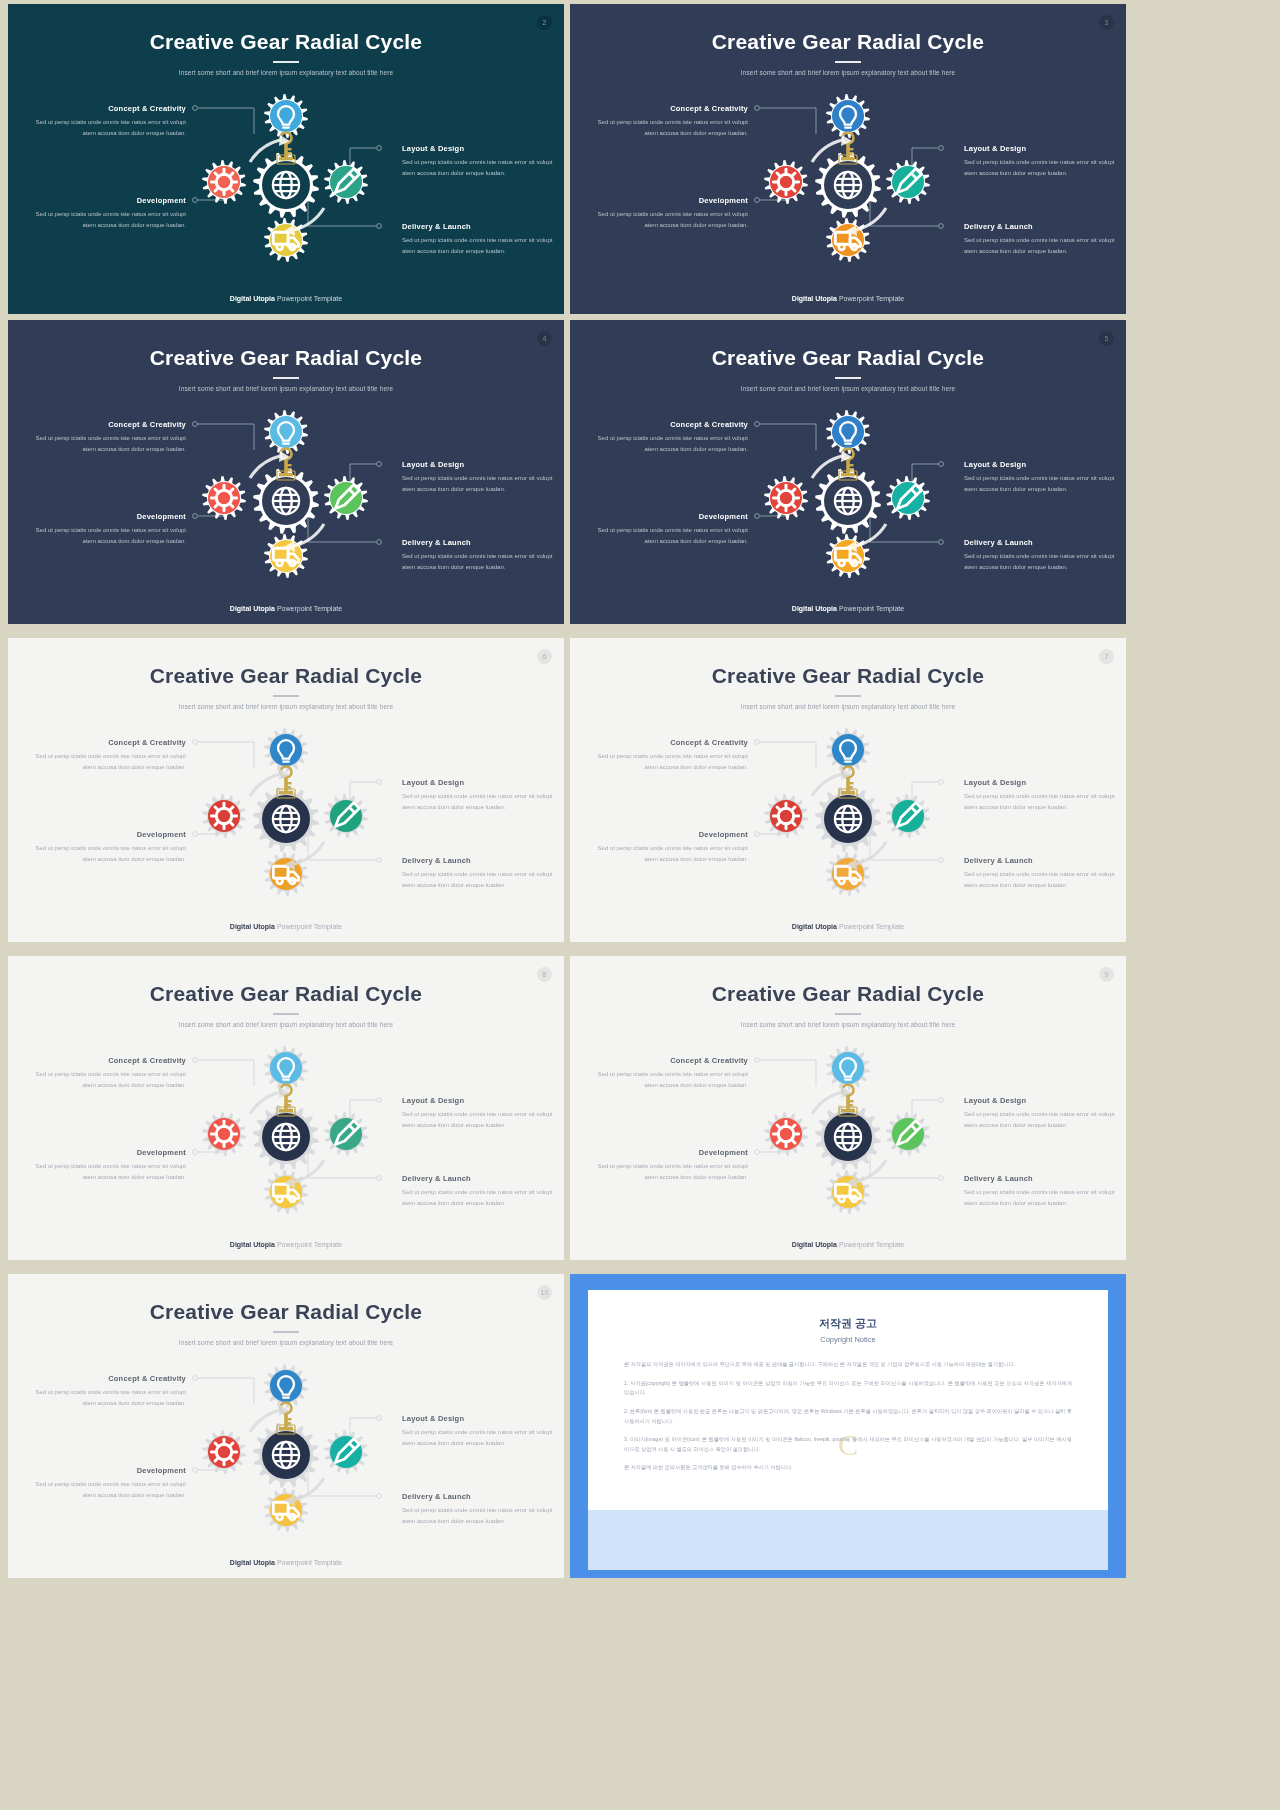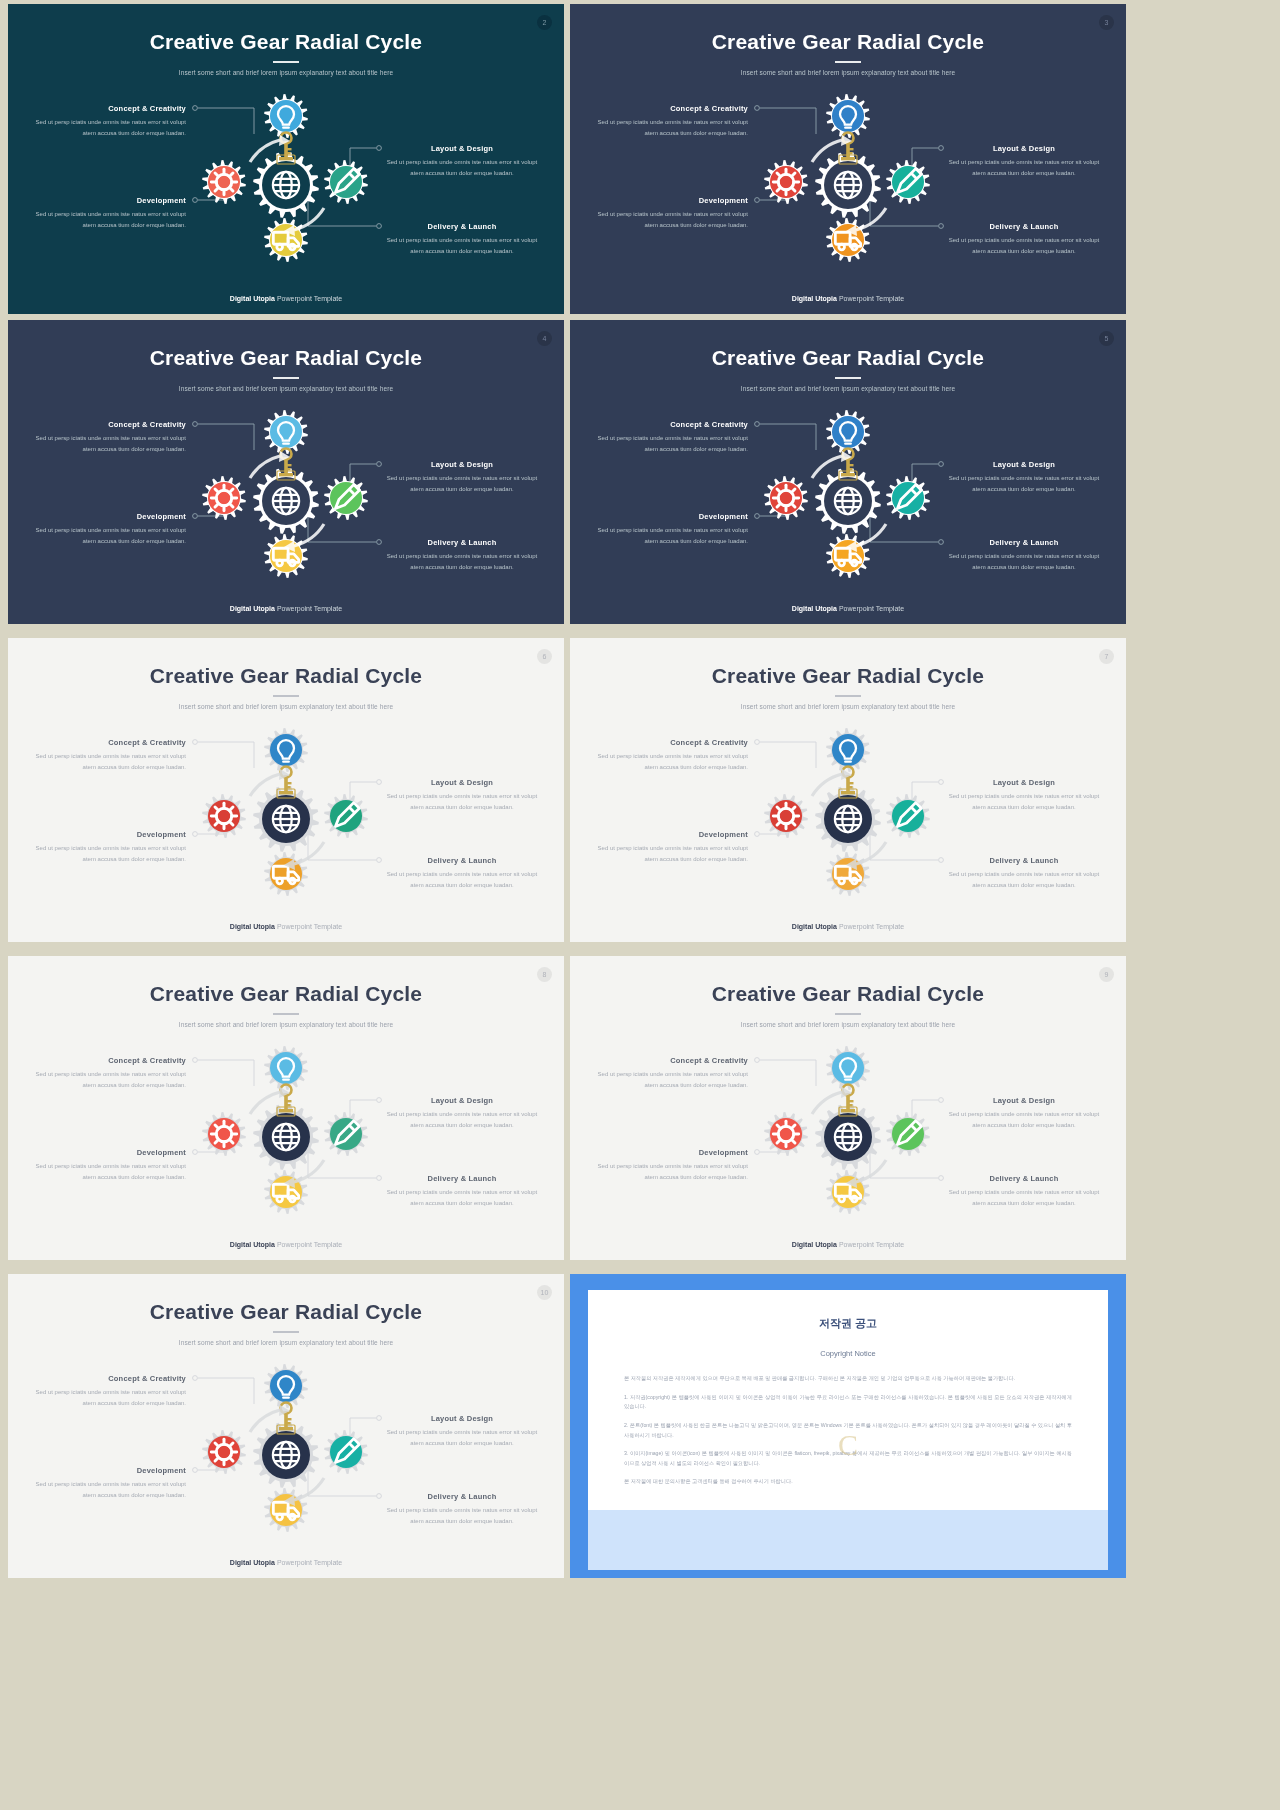--- a/index.html
+++ b/index.html
@@ -69,21 +69,21 @@
   .sub{
     position:absolute; left:0; right:0; top:65px;
     text-align:center; font-size:6.5px; letter-spacing:.1px;
   }
 
   
   .blk{ position:absolute; width:160px; }
   .blk .h{ font-size:7.5px; font-weight:bold; letter-spacing:.2px; margin-bottom:4px; }
   .blk .p{ font-size:6px; line-height:1.75; }
   .blk.left{ text-align:right; left:18px; }
-  .blk.right{ text-align:center; left:374px; }
+  .blk.right{ text-align:left; left:394px; }
 
   .b-concept{ top:100px; }
   .b-dev    { top:192px; }
   .b-layout { top:140px; }
   .b-deliv  { top:218px; }
 
   
   .conn{ position:absolute; pointer-events:none; }
   .th-teal .conn, .th-navy .conn{ color:#8fa3ad; }
   .th-light .conn{ color:#cbcfd4; }
@@ -99,21 +99,21 @@
   }
   .foot-b{ font-weight:bold; }
 
   
   .cslide{ background:#4a90e8; position:relative; width:556px; height:304px; overflow:hidden; }
   .cpaper{
     position:absolute; left:18px; top:16px; width:520px; height:280px;
     background:#ffffff;
   }
   .cpaper .ct{ text-align:center; color:#3a4f7a; font-weight:bold; font-size:11px; margin-top:26px; }
-  .cpaper .cs{ text-align:center; color:#6d7b94; font-size:7.5px; margin-top:18px; }
+  .cpaper .cs{ text-align:center; color:#6d7b94; font-size:7.5px; margin-top:4px; }
   .cpaper .cbody{ padding:0 36px; margin-top:16px; }
   .cpaper .cp{ font-size:5.2px; line-height:1.85; color:#9aa2b0; margin-bottom:9px; text-align:justify; }
   .cwatermark{
     position:absolute; left:50%; top:138px; transform:translateX(-50%);
     font-size:30px; color:#d8c48a; opacity:.55; font-family:"Liberation Serif", serif;
   }
   .cblueband{ position:absolute; left:0; right:0; bottom:0; height:60px; background:#cfe3fb; }
 </style>
 </head>
 <body>

